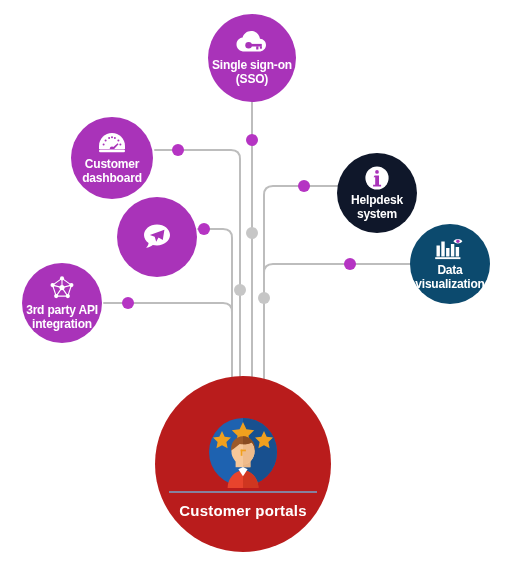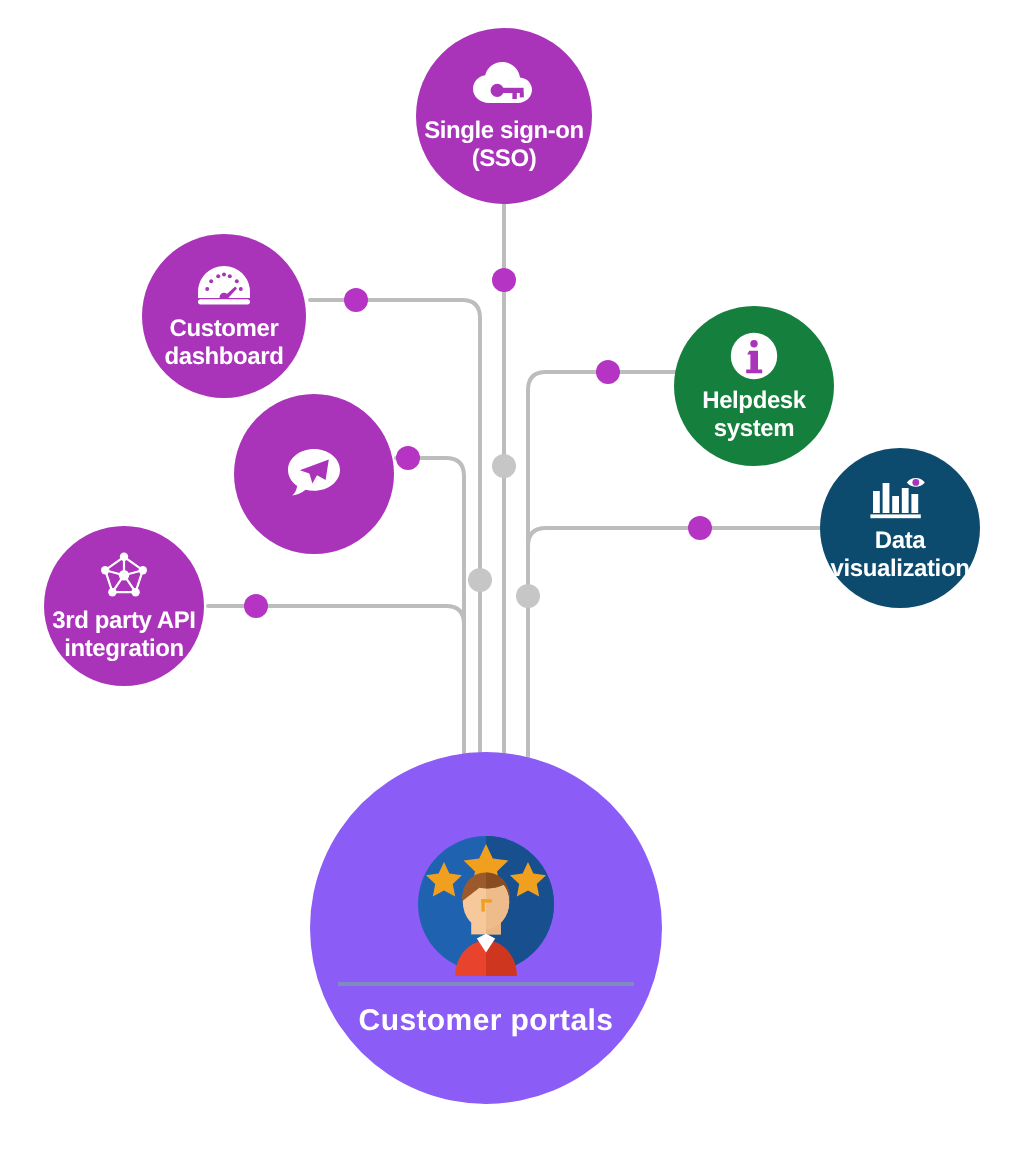--- a/index.html
+++ b/index.html
@@ -142,21 +142,21 @@
           <circle cx="23.4" cy="10.1" r="2.1"></circle>
           <circle cx="8.2" cy="21.1" r="2.1"></circle>
           <circle cx="19.8" cy="21.1" r="2.1"></circle>
         </g>
       </svg>
     </span>
     <span class="node-label">3rd party API
 integration</span>
   </div>
 
-  <div class="node" style="left: 337px; top: 153px; width: 80px; height: 80px; background: #15803d; align-items: center;">
+  <div class="node" style="left: 337px; top: 153px; width: 80px; height: 80px; background: #0f172a; align-items: center;">
     <span class="node-icon">
       <svg width="26" height="26" viewBox="0 0 26 26">
         <circle cx="13" cy="13" r="11.6" fill="#ffffff"></circle>
         <circle cx="13" cy="6.9" r="1.85" fill="#a933b9"></circle>
         <path fill="#a933b9" d="M10.6 10.4h4.4v9.3h2.1v1.9H9.1v-1.9h2.1v-7.4h-1.6z"></path>
       </svg>
     </span>
     <span class="node-label">Helpdesk
 system</span>
   </div>
@@ -175,21 +175,21 @@
         <g>
           <path d="M19.4 4.2c2.4-2.9 6.6-2.9 9 0-2.4 2.9-6.6 2.9-9 0z" fill="#ffffff"></path>
           <circle cx="23.9" cy="4.2" r="1.7" fill="#a933b9"></circle>
         </g>
       </svg>
     </span>
     <span class="node-label">Data
 visualization</span>
   </div>
 
-  <div id="hub" style="background: #8b5cf6; text-align: center;">
+  <div id="hub" style="background: #b91c1c; text-align: center;">
     <div id="hub-art">
       <svg width="92" height="74" viewBox="0 0 92 74">
         <circle cx="46" cy="38" r="34" fill="#1e62b0"></circle>
         <path d="M46 4a34 34 0 0 1 0 68z" fill="#18508f"></path>
         <g fill="#f0a01e">
           <polygon points="46,8 49.4,15.2 57.2,16.2 51.5,21.7 52.9,29.4 46,25.7 39.1,29.4 40.5,21.7 34.8,16.2 42.6,15.2"></polygon>
           <polygon points="25,17 27.7,22.8 34,23.6 29.4,28 30.6,34.2 25,31.2 19.4,34.2 20.6,28 16,23.6 22.3,22.8"></polygon>
           <polygon points="67,17 69.7,22.8 76,23.6 71.4,28 72.6,34.2 67,31.2 61.4,34.2 62.6,28 58,23.6 64.3,22.8"></polygon>
         </g>
         <path d="M38.6 44.8h14.8v8.4H38.6z" fill="#f6c89a"></path>

